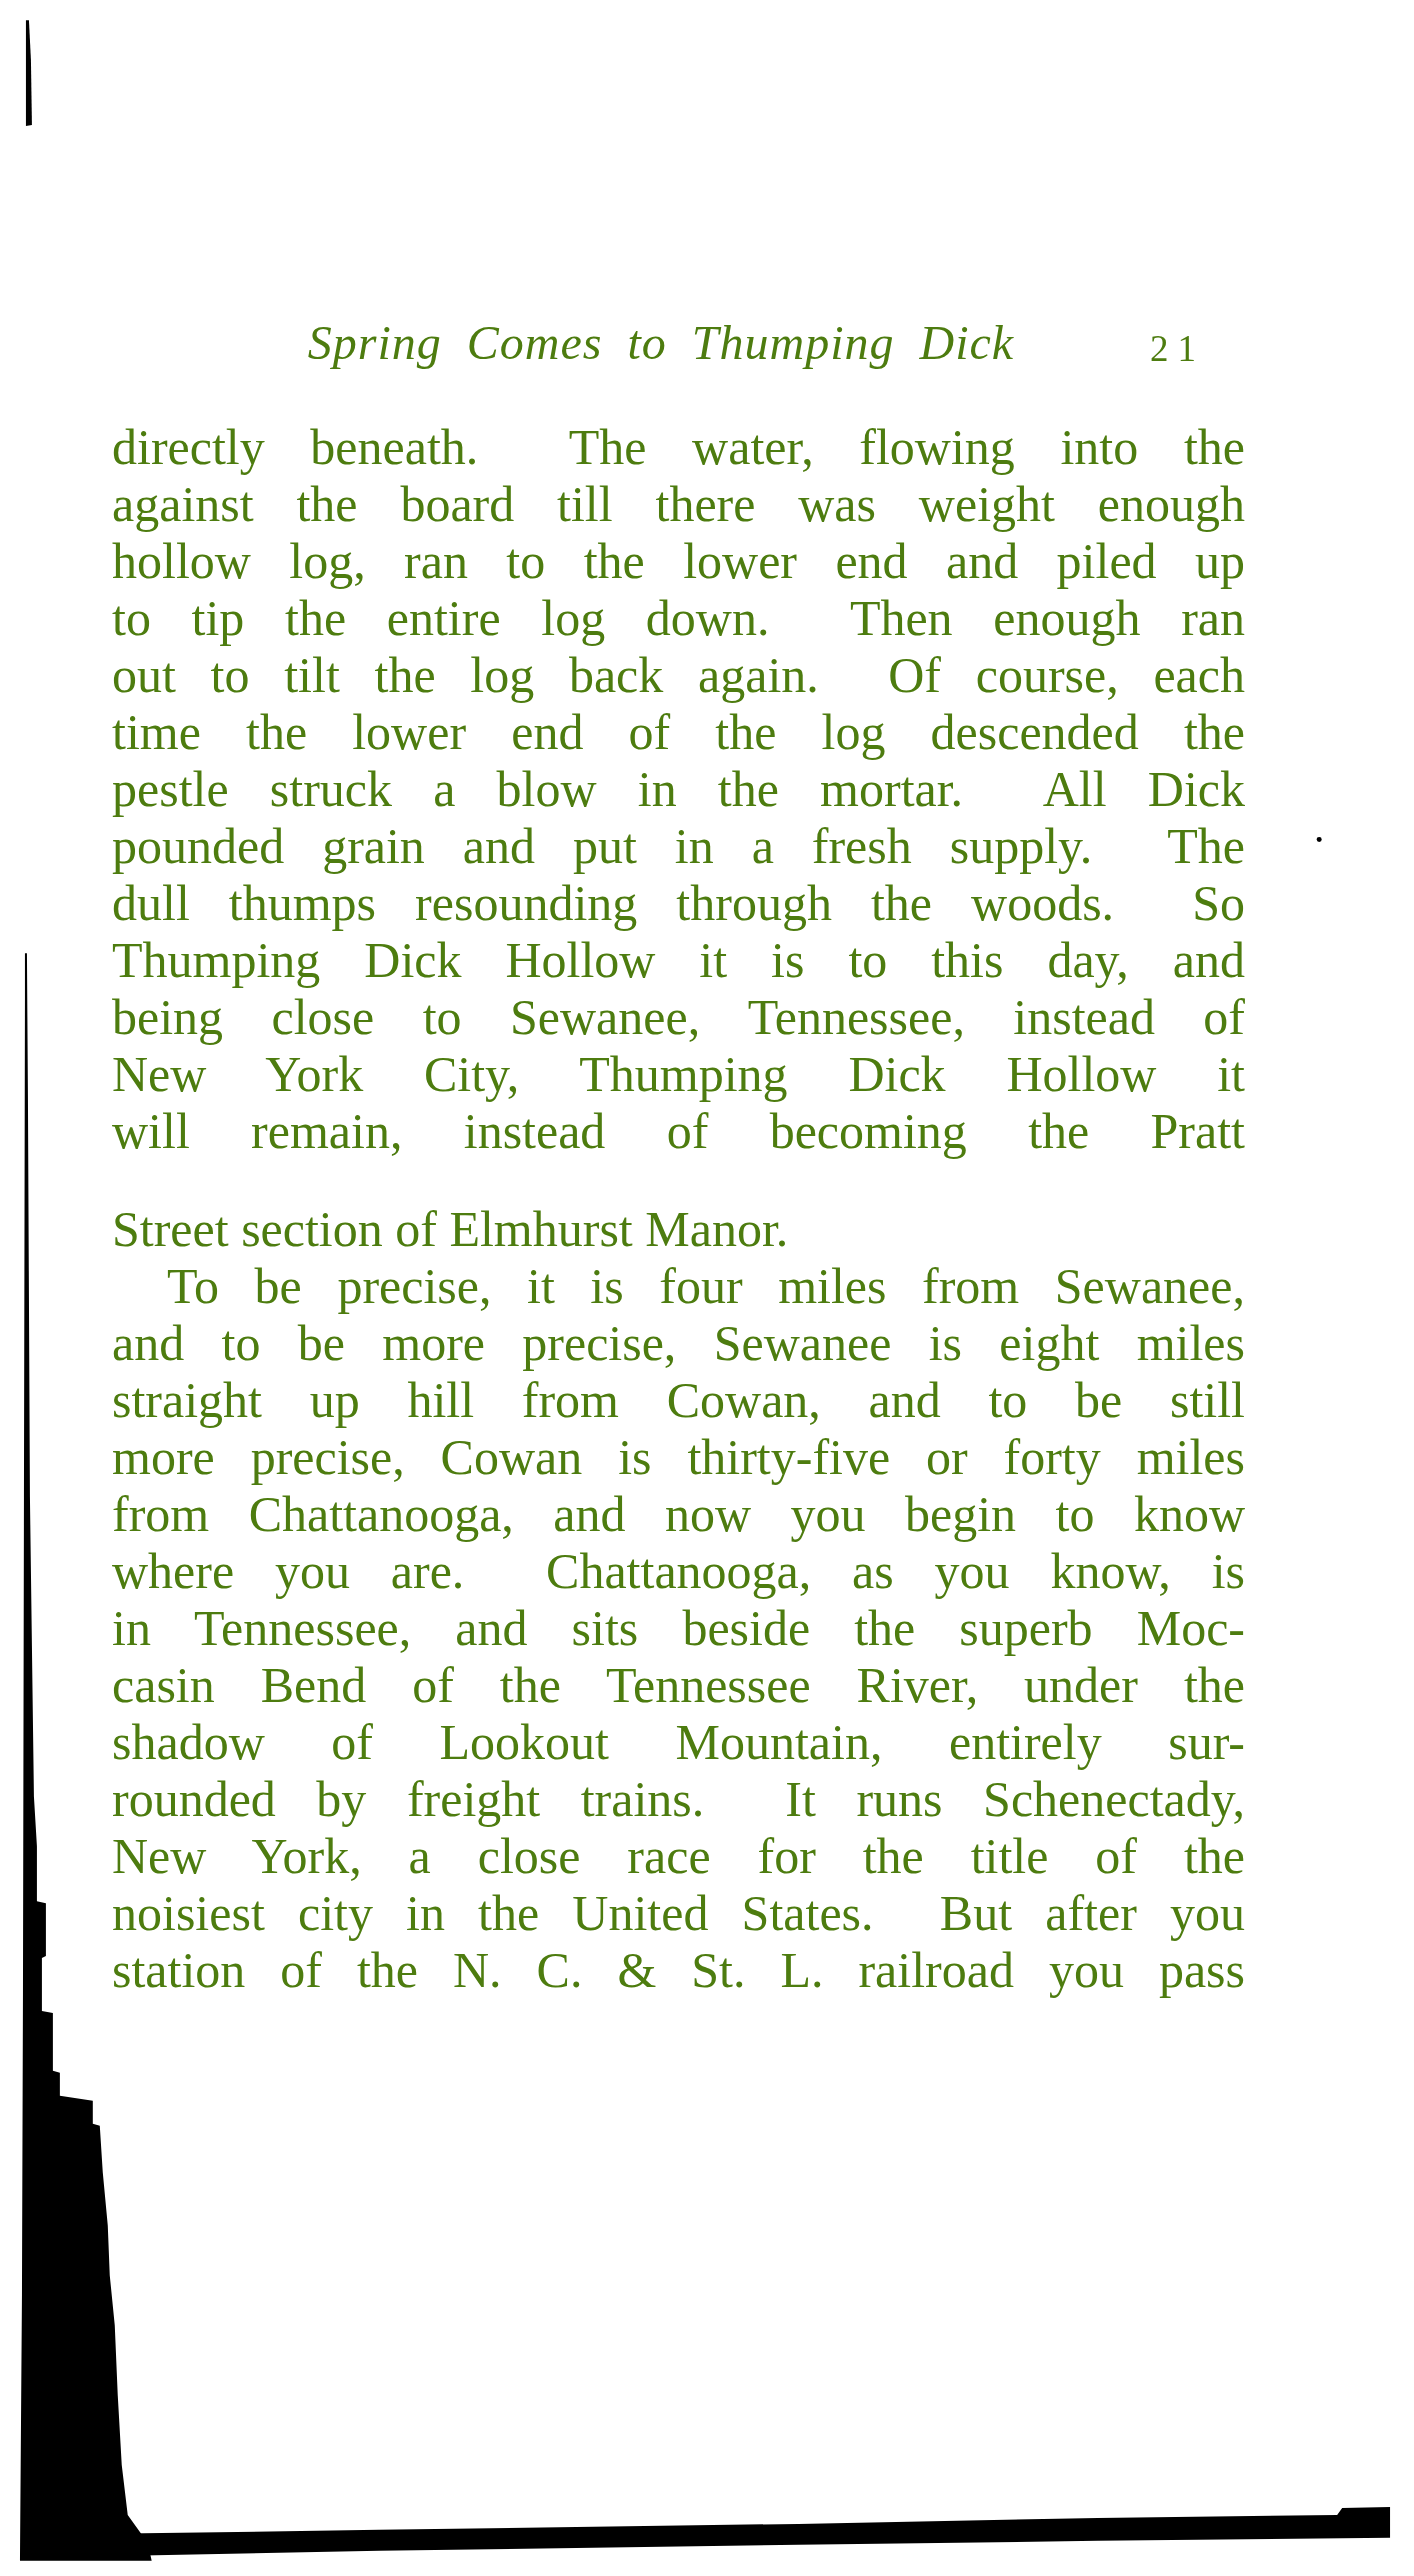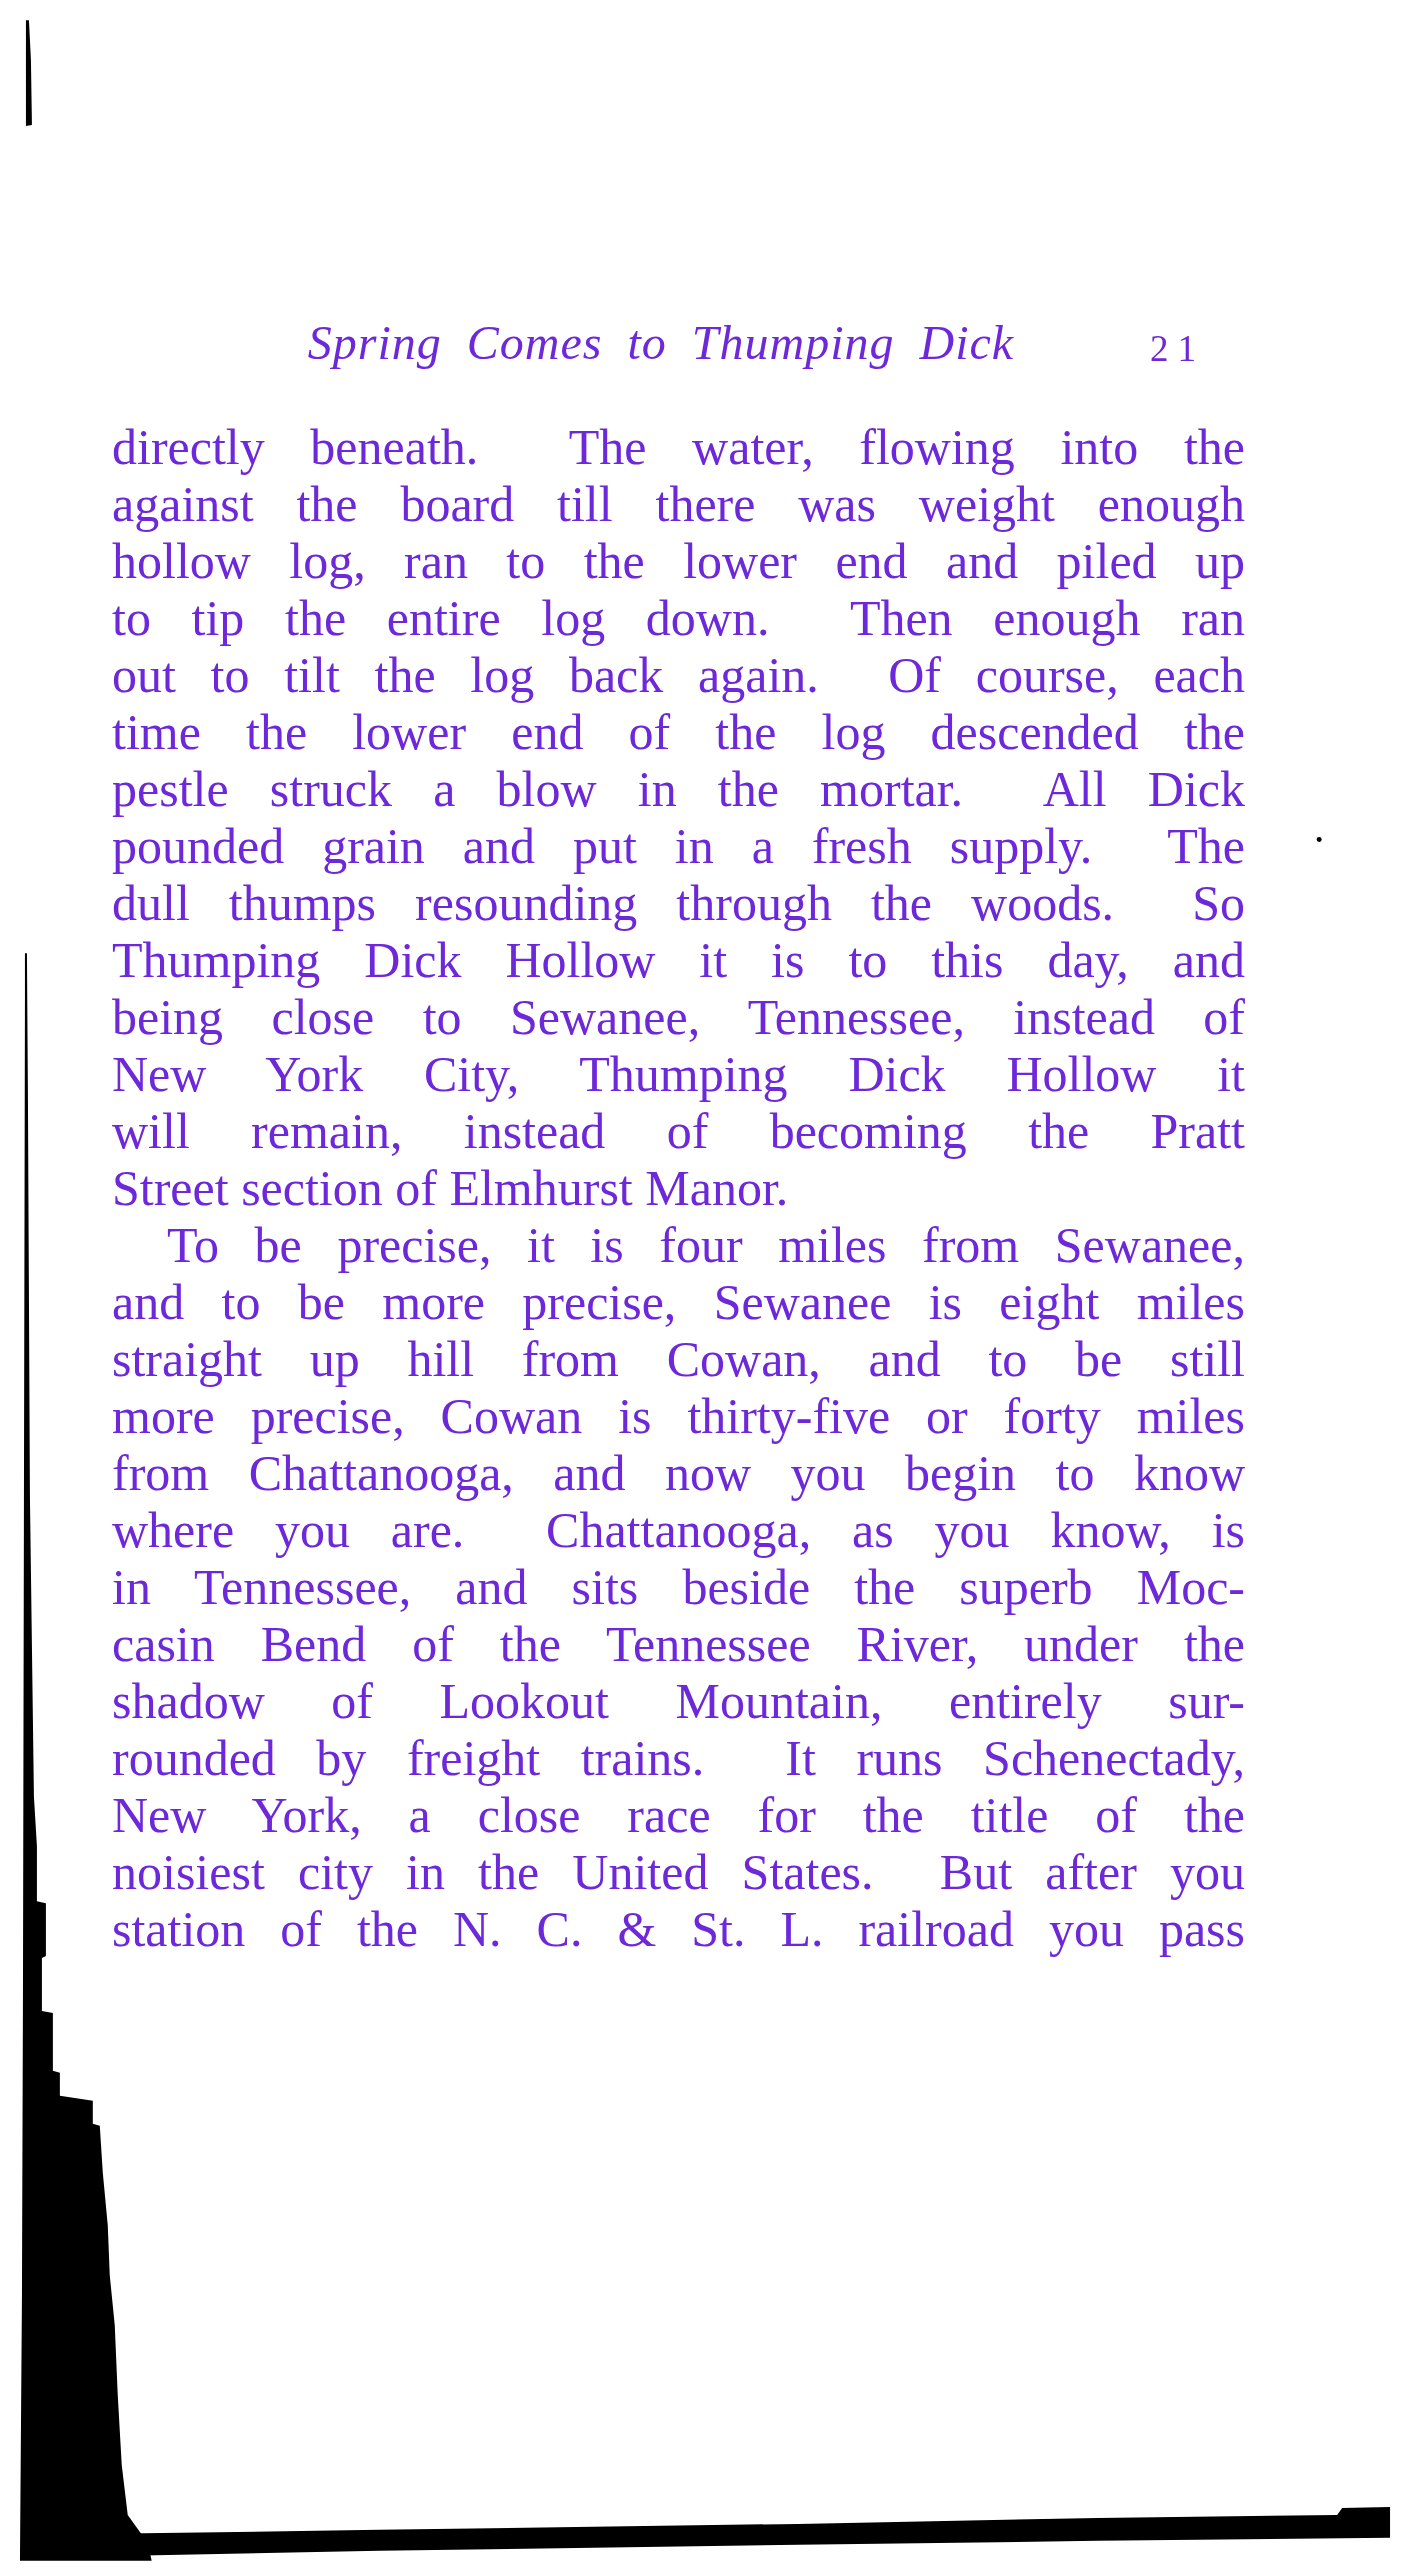--- a/index.html
+++ b/index.html
@@ -7,21 +7,21 @@
     padding: 0;
     background: #ffffff;
   }
   #page {
     position: relative;
     width: 1414px;
     height: 2576px;
     background: #ffffff;
     overflow: hidden;
     font-family: "Liberation Serif", serif;
-    color: #6d28d9;
+    color: #4d7c0f;
   }
   
   #running-head {
     position: absolute;
     left: 112px;
     top: 315px;
     width: 1098px;
     text-align: center;
     font-style: italic;
     font-size: 48px;
@@ -46,20 +46,21 @@
     font-size: 50px;
     line-height: 57px;
   }
   .line {
     text-align: justify;
     text-align-last: justify;
     white-space: pre-wrap;
   }
   .line.para-end {
     text-align-last: left;
+    margin-top: 41px;
   }
   .line.indent {
     text-indent: 55px;
   }
   
   #artifacts {
     position: absolute;
     left: 0;
     top: 0;
     width: 1414px;

